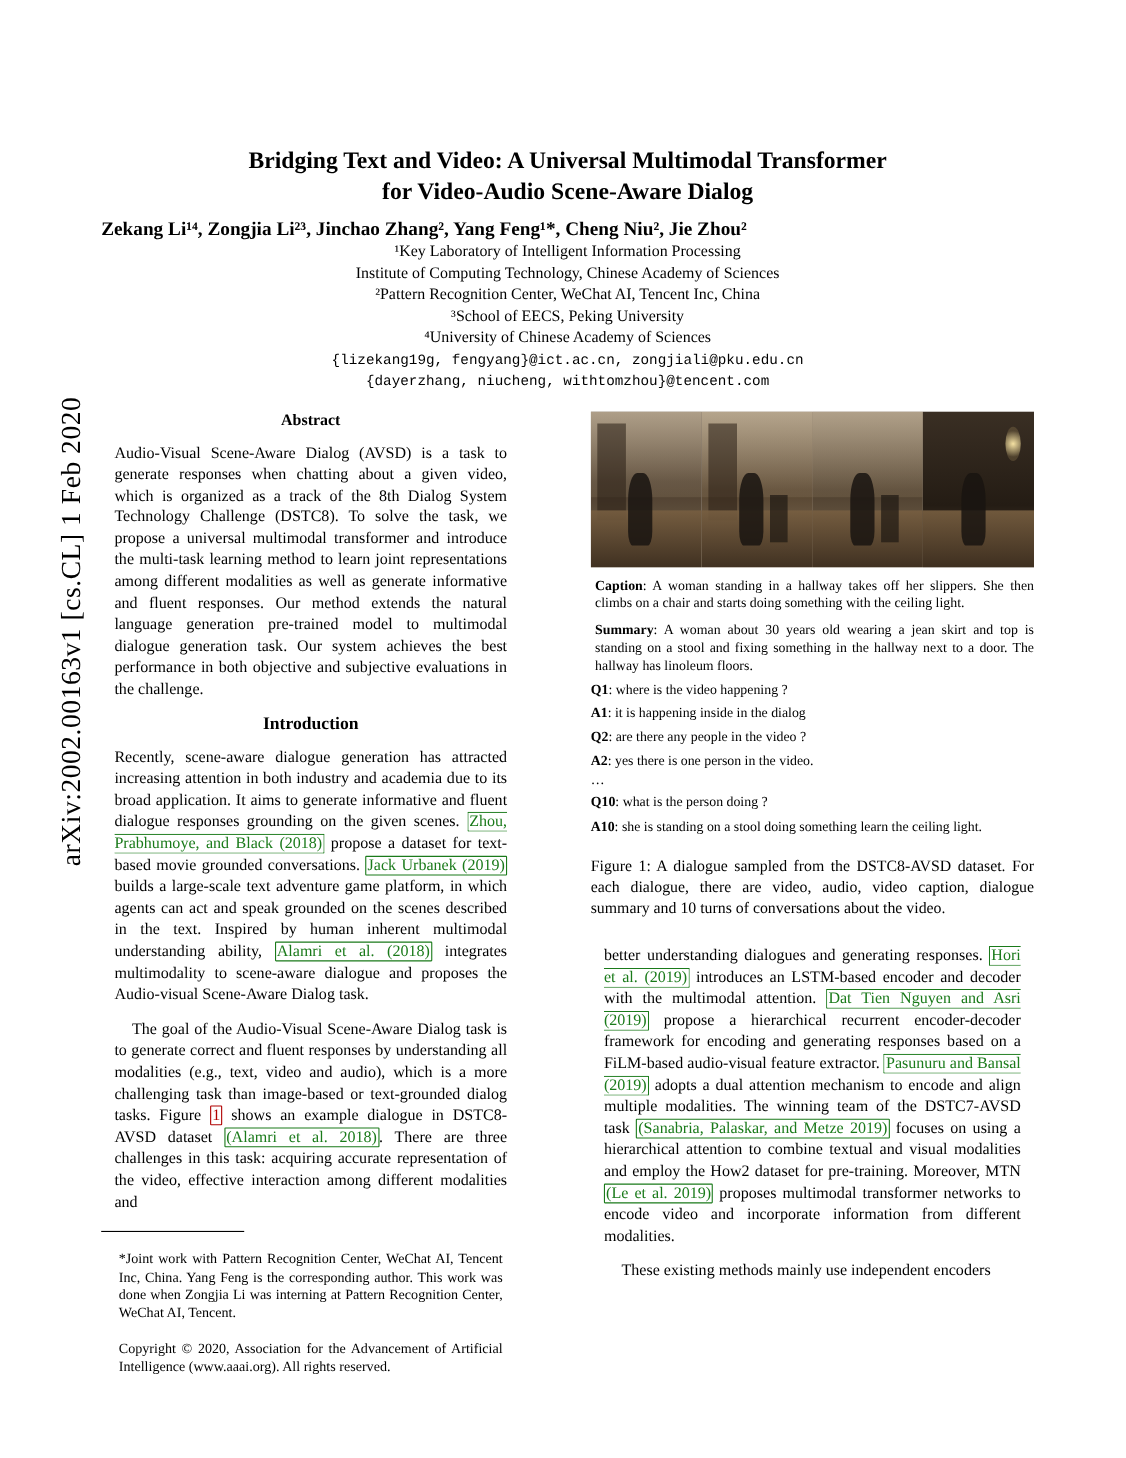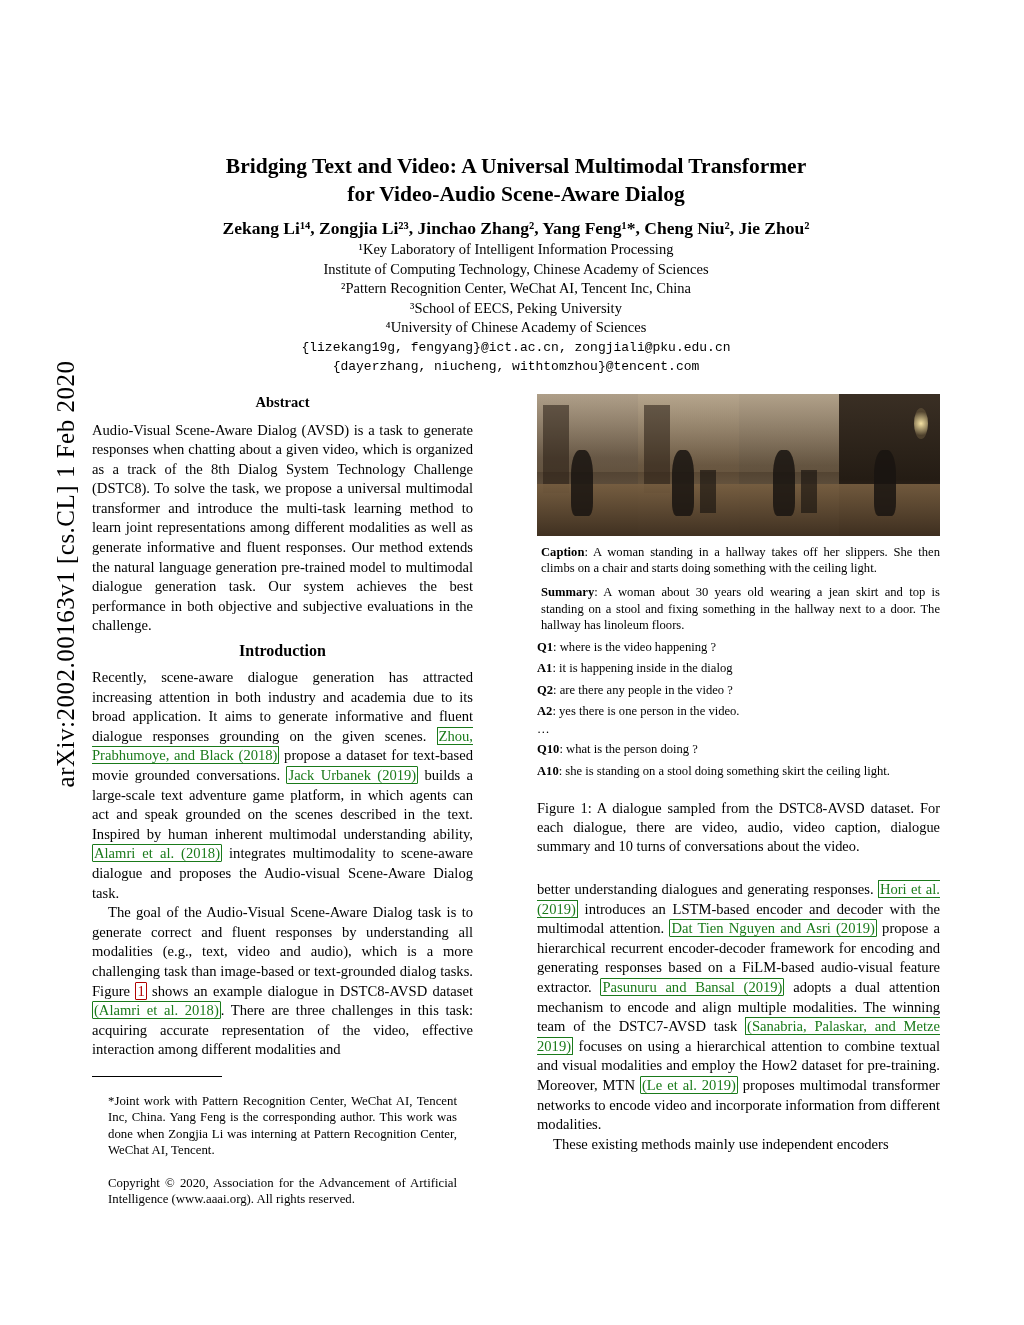--- a/index.html
+++ b/index.html
@@ -28,33 +28,33 @@
     font-size: 25px;
     letter-spacing: 0.5px;
     color: #000;
     text-align: center;
     white-space: nowrap;
   }
 
   .content {
     position: absolute;
     left: 92px;
-    top: 152px;
+    top: 132px;
     width: 848px;
   }
 
   .title {
     text-align: center;
     font-weight: bold;
     font-size: 21.5px;
     line-height: 28px;
     margin: 0 0 6px 0;
   }
   .authors {
-    text-align: center;
+    text-align: left;
     font-weight: bold;
     font-size: 17.5px;
     line-height: 24px;
     margin-top: 8px;
   }
   .affil {
     text-align: center;
     font-size: 14.5px;
     line-height: 19.5px;
   }
@@ -81,21 +81,21 @@
   .abstract-head {
     text-align: center;
     font-weight: bold;
     font-size: 14.5px;
     margin: 0 0 10px 0;
   }
   p.body {
     font-size: 14.6px;
     line-height: 19.6px;
     text-align: justify;
-    margin: 0;
+    margin: 12px;
     text-justify: inter-word;
     hyphens: auto;
   }
   p.body + p.body { text-indent: 16px; }
   .abstract-body { margin-top: 62px; }
 
   .cite {
     color: #1a7a1a;
     border: 1px solid #1a7a1a;
     padding: 0 1px;
@@ -259,21 +259,21 @@
         <p class="cap"><b>Caption</b><span>: A woman standing in a hallway takes off her slippers. She then climbs on a chair and starts doing something with the ceiling light.</span></p>
 
         <p class="cap"><b>Summary</b><span>: A woman about 30 years old wearing a jean skirt and top is standing on a stool and fixing something in the hallway next to a door. The hallway has linoleum floors.</span></p>
 
         <p class="qa"><b>Q1</b><span>: where is the video happening ?</span></p>
         <p class="qa"><b>A1</b><span>: it is happening inside in the dialog</span></p>
         <p class="qa"><b>Q2</b><span>: are there any people in the video ?</span></p>
         <p class="qa"><b>A2</b><span>: yes there is one person in the video.</span></p>
         <p class="dots">…</p>
         <p class="qa"><b>Q10</b><span>: what is the person doing ?</span></p>
-        <p class="qa"><b>A10</b><span>: she is standing on a stool doing something skirt the ceiling light.</span></p>
+        <p class="qa"><b>A10</b><span>: she is standing on a stool doing something learn the ceiling light.</span></p>
 
         <p class="fig-caption">Figure 1: A dialogue sampled from the DSTC8-AVSD dataset. For each dialogue, there are video, audio, video caption, dialogue summary and 10 turns of conversations about the video.</p>
 
         <p class="body" style="margin-top:24px;"><span>better understanding dialogues and generating responses. </span><span class="cite">Hori et al. (2019)</span><span> introduces an LSTM-based encoder and decoder with the multimodal attention. </span><span class="cite">Dat Tien Nguyen and Asri (2019)</span><span> propose a hierarchical recurrent encoder-decoder framework for encoding and generating responses based on a FiLM-based audio-visual feature extractor. </span><span class="cite">Pasunuru and Bansal (2019)</span><span> adopts a dual attention mechanism to encode and align multiple modalities. The winning team of the DSTC7-AVSD task </span><span class="cite">(Sanabria, Palaskar, and Metze 2019)</span><span> focuses on using a hierarchical attention to combine textual and visual modalities and employ the How2 dataset for pre-training. Moreover, MTN </span><span class="cite">(Le et al. 2019)</span><span> proposes multimodal transformer networks to encode video and incorporate information from different modalities.</span></p>
 
         <p class="body">These existing methods mainly use independent encoders</p>
       </div>
     </div>
   </div>
 </div>

